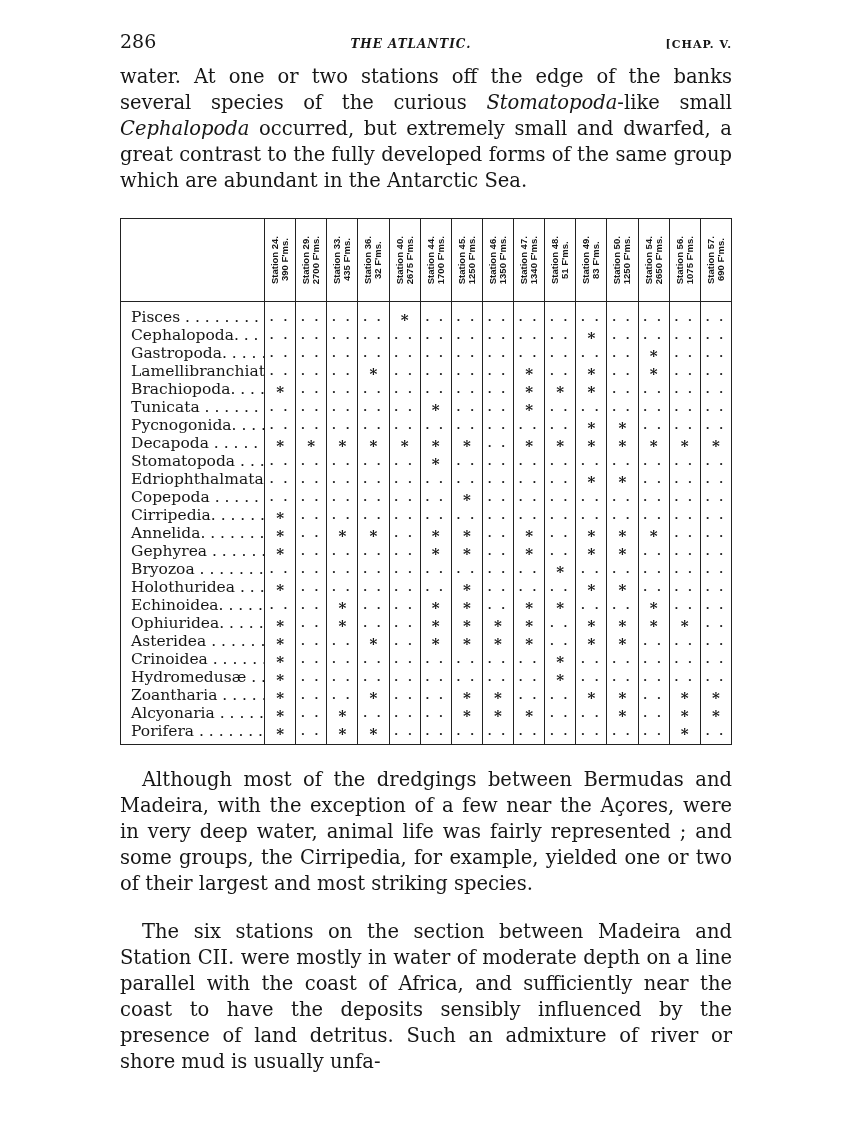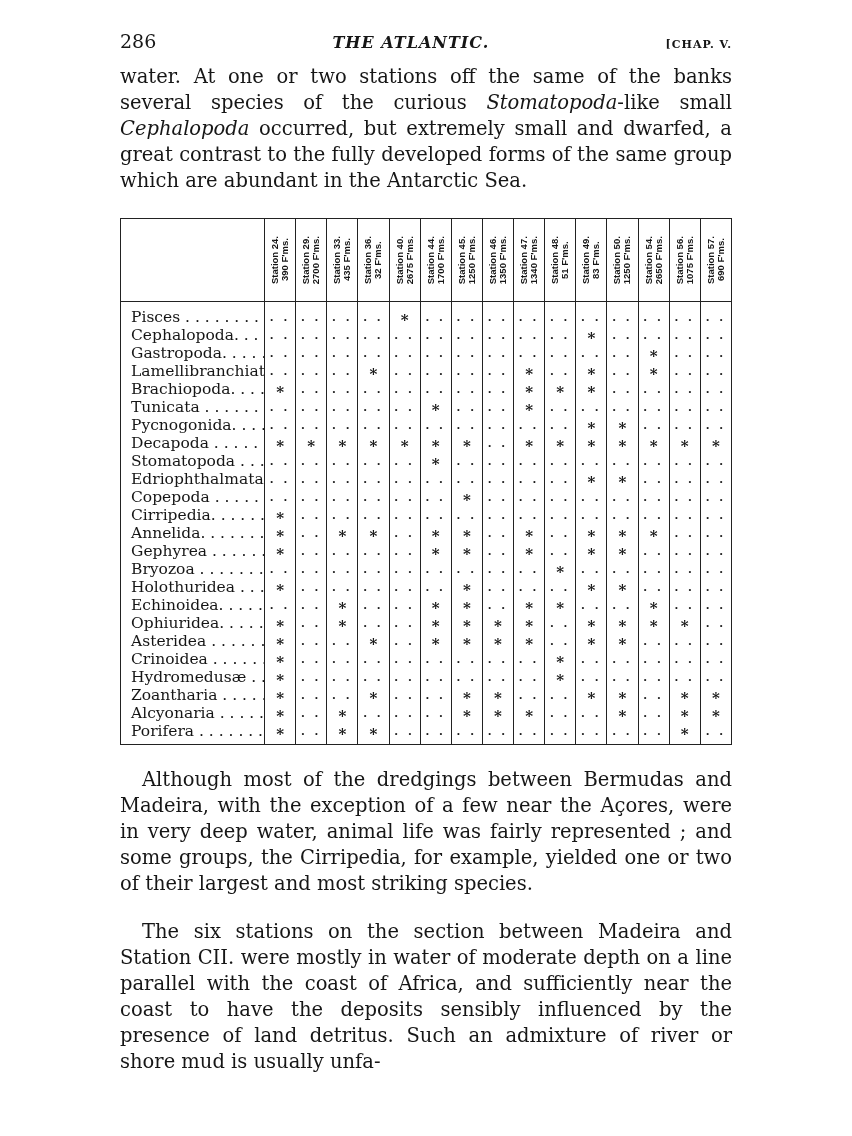--- a/index.html
+++ b/index.html
@@ -1,21 +1,21 @@
 <!DOCTYPE html>
 <html><head>
 <meta charset="utf-8">
 <style>
   html, body { margin: 0; padding: 0; background: #ffffff; }
   body { width: 852px; height: 1136px; position: relative; overflow: hidden;
          font-family: "DejaVu Serif", "Liberation Serif", serif; color: #161616; }
   .page { position: absolute; left: 120px; top: 30px; width: 612px; }
   .running-head { display: flex; justify-content: space-between; align-items: baseline;
                   font-size: 19px; height: 28px; text-align: center; }
-  .running-head .title { font-style: italic; font-weight: bold; letter-spacing: 1px; font-size: 16px; }
+  .running-head .title { font-style: italic; font-weight: bold; letter-spacing: 1px; font-size: 12px; }
   .running-head .chap { font-size: 11px; font-weight: bold; letter-spacing: 1px; }
   .para { font-size: 19.5px; line-height: 26px; text-align: justify; margin: 0; }
   .para.top { margin-top: 6px; }
   .para .it { font-style: italic; }
   .para.indent { text-indent: 22px; margin-top: 22px; }
   .table-wrap { margin-top: 24px; margin-left: 0; }
   table.fauna { border-collapse: collapse; border: 1.5px solid #222; width: 612px; table-layout: fixed; }
   table.fauna th, table.fauna td { border-left: 1.5px solid #222; padding: 0; }
   table.fauna th:first-child, table.fauna td:first-child { border-left: none; }
   table.fauna thead th { height: 82px; border-bottom: 1.5px solid #222; vertical-align: middle; }
@@ -35,21 +35,21 @@
 </head>
 <body>
 
 <div class="page">
   <div class="running-head">
     <span>286</span>
     <span class="title">THE ATLANTIC.</span>
     <span class="chap">[CHAP. V.</span>
   </div>
 
-  <p class="para top"><span>water.  At one or two stations off the same of the banks several species of the curious </span><span class="it">Stomatopoda</span><span>-like small </span><span class="it">Cephalopoda</span><span> occurred, but extremely small and dwarfed, a great contrast to the fully developed forms of the same group which are abundant in the Antarctic Sea.</span></p>
+  <p class="para top"><span>water.  At one or two stations off the edge of the banks several species of the curious </span><span class="it">Stomatopoda</span><span>-like small </span><span class="it">Cephalopoda</span><span> occurred, but extremely small and dwarfed, a great contrast to the fully developed forms of the same group which are abundant in the Antarctic Sea.</span></p>
 
   <div class="table-wrap">
     <table class="fauna">
       <colgroup id="cols">
           <col class="namecol">
           <col>
           <col>
           <col>
           <col>
           <col>

